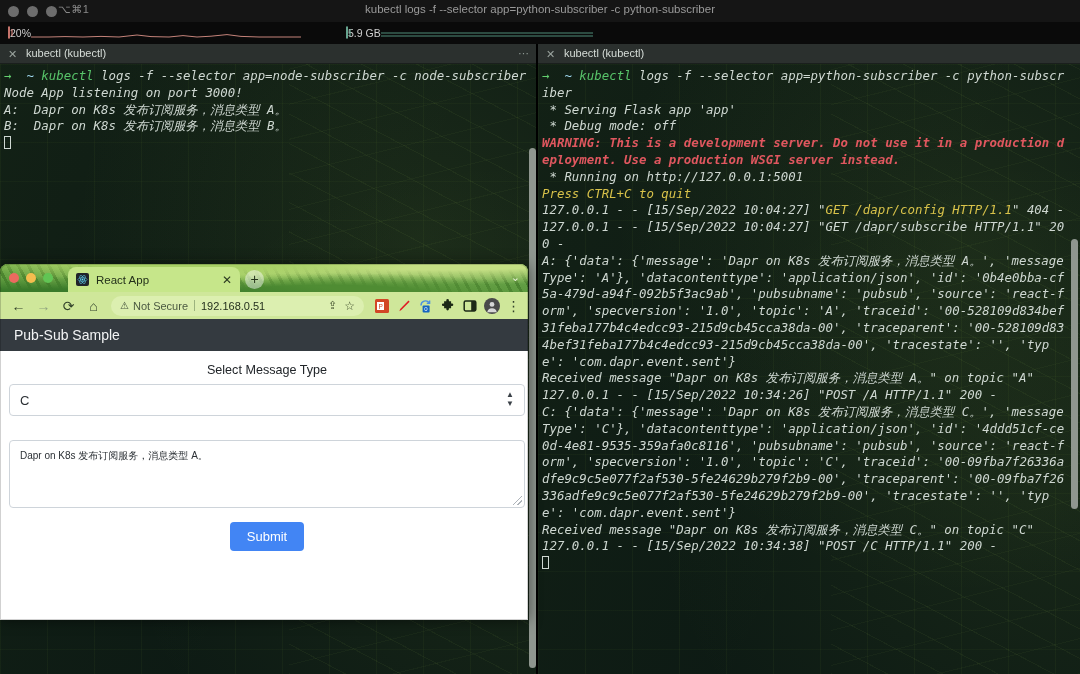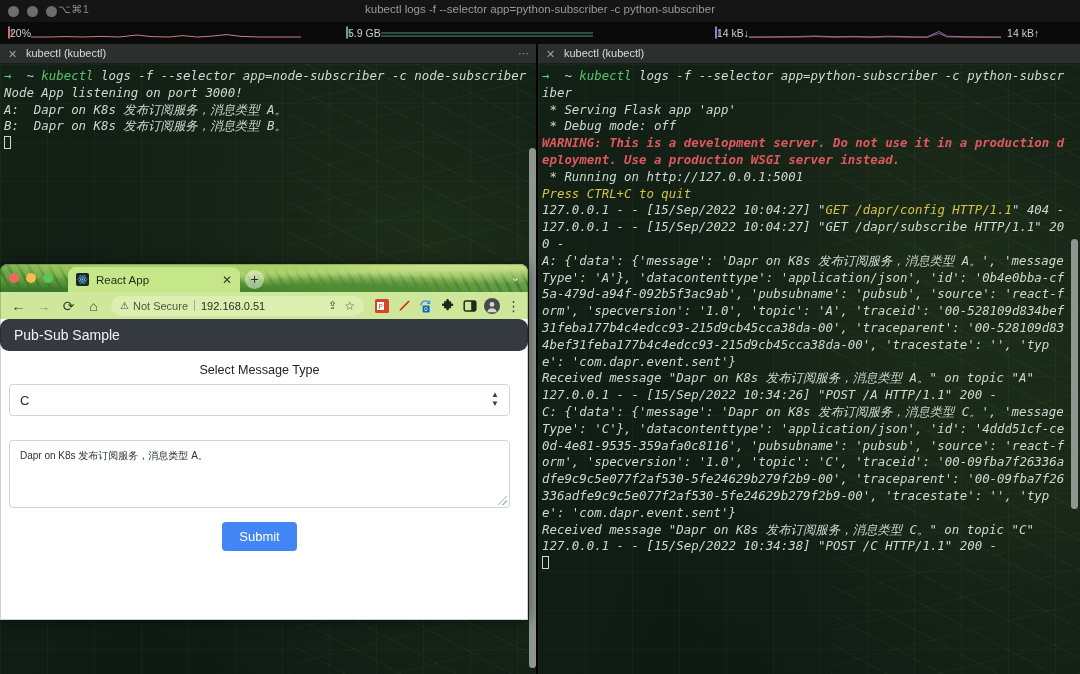--- a/index.html
+++ b/index.html
@@ -148,24 +148,24 @@
   .omni-div { width:1px; height:11px; background:#9cb37e; }
   .omni-url { color:#1f2a19; white-space:nowrap; }
   .omni-right { margin-left:auto; display:flex; gap:7px; align-items:center; }
   .ext-row { display:flex; align-items:center; gap:5px; padding-left:4px; flex:0 0 auto;}
   .ext { width:17px;height:17px; display:flex;align-items:center;justify-content:center; position:relative;}
 
   .page {
     position:relative; height:calc(406px - 55px); background:#fff; overflow:hidden;
   }
   .page-header {
-    height:32px; background:#343a40; display:flex; align-items:center; padding:0 14px;border-radius:9px;
+    height:32px; background:#343a40; display:flex; align-items:center; padding:0 14px;
   }
   .page-header .h-title { font-size:14px; color:#f2f3f4; }
-  .page-body { padding:12px 18px 0 9px; }
+  .page-body { padding:12px 3px 0 9px; }
   .field-label { text-align:center; font-size:12.6px; color:#212529; margin-bottom:7px; }
   .select-box {
     position:relative; height:32px; border:1px solid #ced4da; border-radius:4px;
     display:flex; align-items:center; padding:0 10px; font-size:13px; color:#2b3035;
     background:#fff;
   }
   .select-arrows { position:absolute; right:10px; top:6px; display:flex; flex-direction:column;
                    align-items:center; gap:2px; color:#3a4047; line-height:0;}
   .select-arrows span { font-size:8px; line-height:7px; }
   .gap { height:24px; }
@@ -213,29 +213,20 @@
 
     <div class="stat" style="left:346px;">
       <span class="glyph" style="color:#66a48f"><span class="sq-icon"></span></span>
       <span class="lbl">5.9 GB</span>
       <svg class="spark" width="212" height="18" viewBox="0 0 212 18">
         <polyline points="0,9 212,9" fill="none" stroke="#4e8c79" stroke-width="1"></polyline>
         <polyline points="0,12 212,12" fill="none" stroke="#4e8c79" stroke-width="1"></polyline>
       </svg>
     </div>
 
-    <div class="stat" style="left:715px;">
-      <span class="glyph" style="color:#8f7fd4"><span class="sq-icon"></span></span>
-      <span class="lbl">14 kB↓</span>
-      <svg class="spark" width="252" height="18" viewBox="0 0 252 18">
-        <polyline points="0,13 26,12.8 48,12.6 66,12 86,12.8 104,12.4 122,12.9 140,12.2 160,12.8 178,13 190,7.5 198,12.2 216,12.8 236,12.9 252,13" fill="none" stroke="#7b6fcf" stroke-width="1"></polyline>
-        <polyline points="0,13.4 26,13.2 48,13 66,12.6 86,13.2 104,12.9 122,13.3 140,12.8 160,13.2 178,13.4 190,9.5 198,12.9 216,13.2 236,13.3 252,13.4" fill="none" stroke="#b0655f" stroke-width="0.9"></polyline>
-      </svg>
-      <span class="lbl" style="margin-left:6px">14 kB↑</span>
-    </div>
   </div>
 
   <div class="tabbar" style="left:0; top:44px; width:536px;">
     <span class="x">✕</span>
     <span class="tname">kubectl (kubectl)</span>
     <span class="dots">⋯</span>
   </div>
 
   <div class="pane" style="left:0; top:64px; width:536px; height:610px;">
     <div class="wall"></div>

